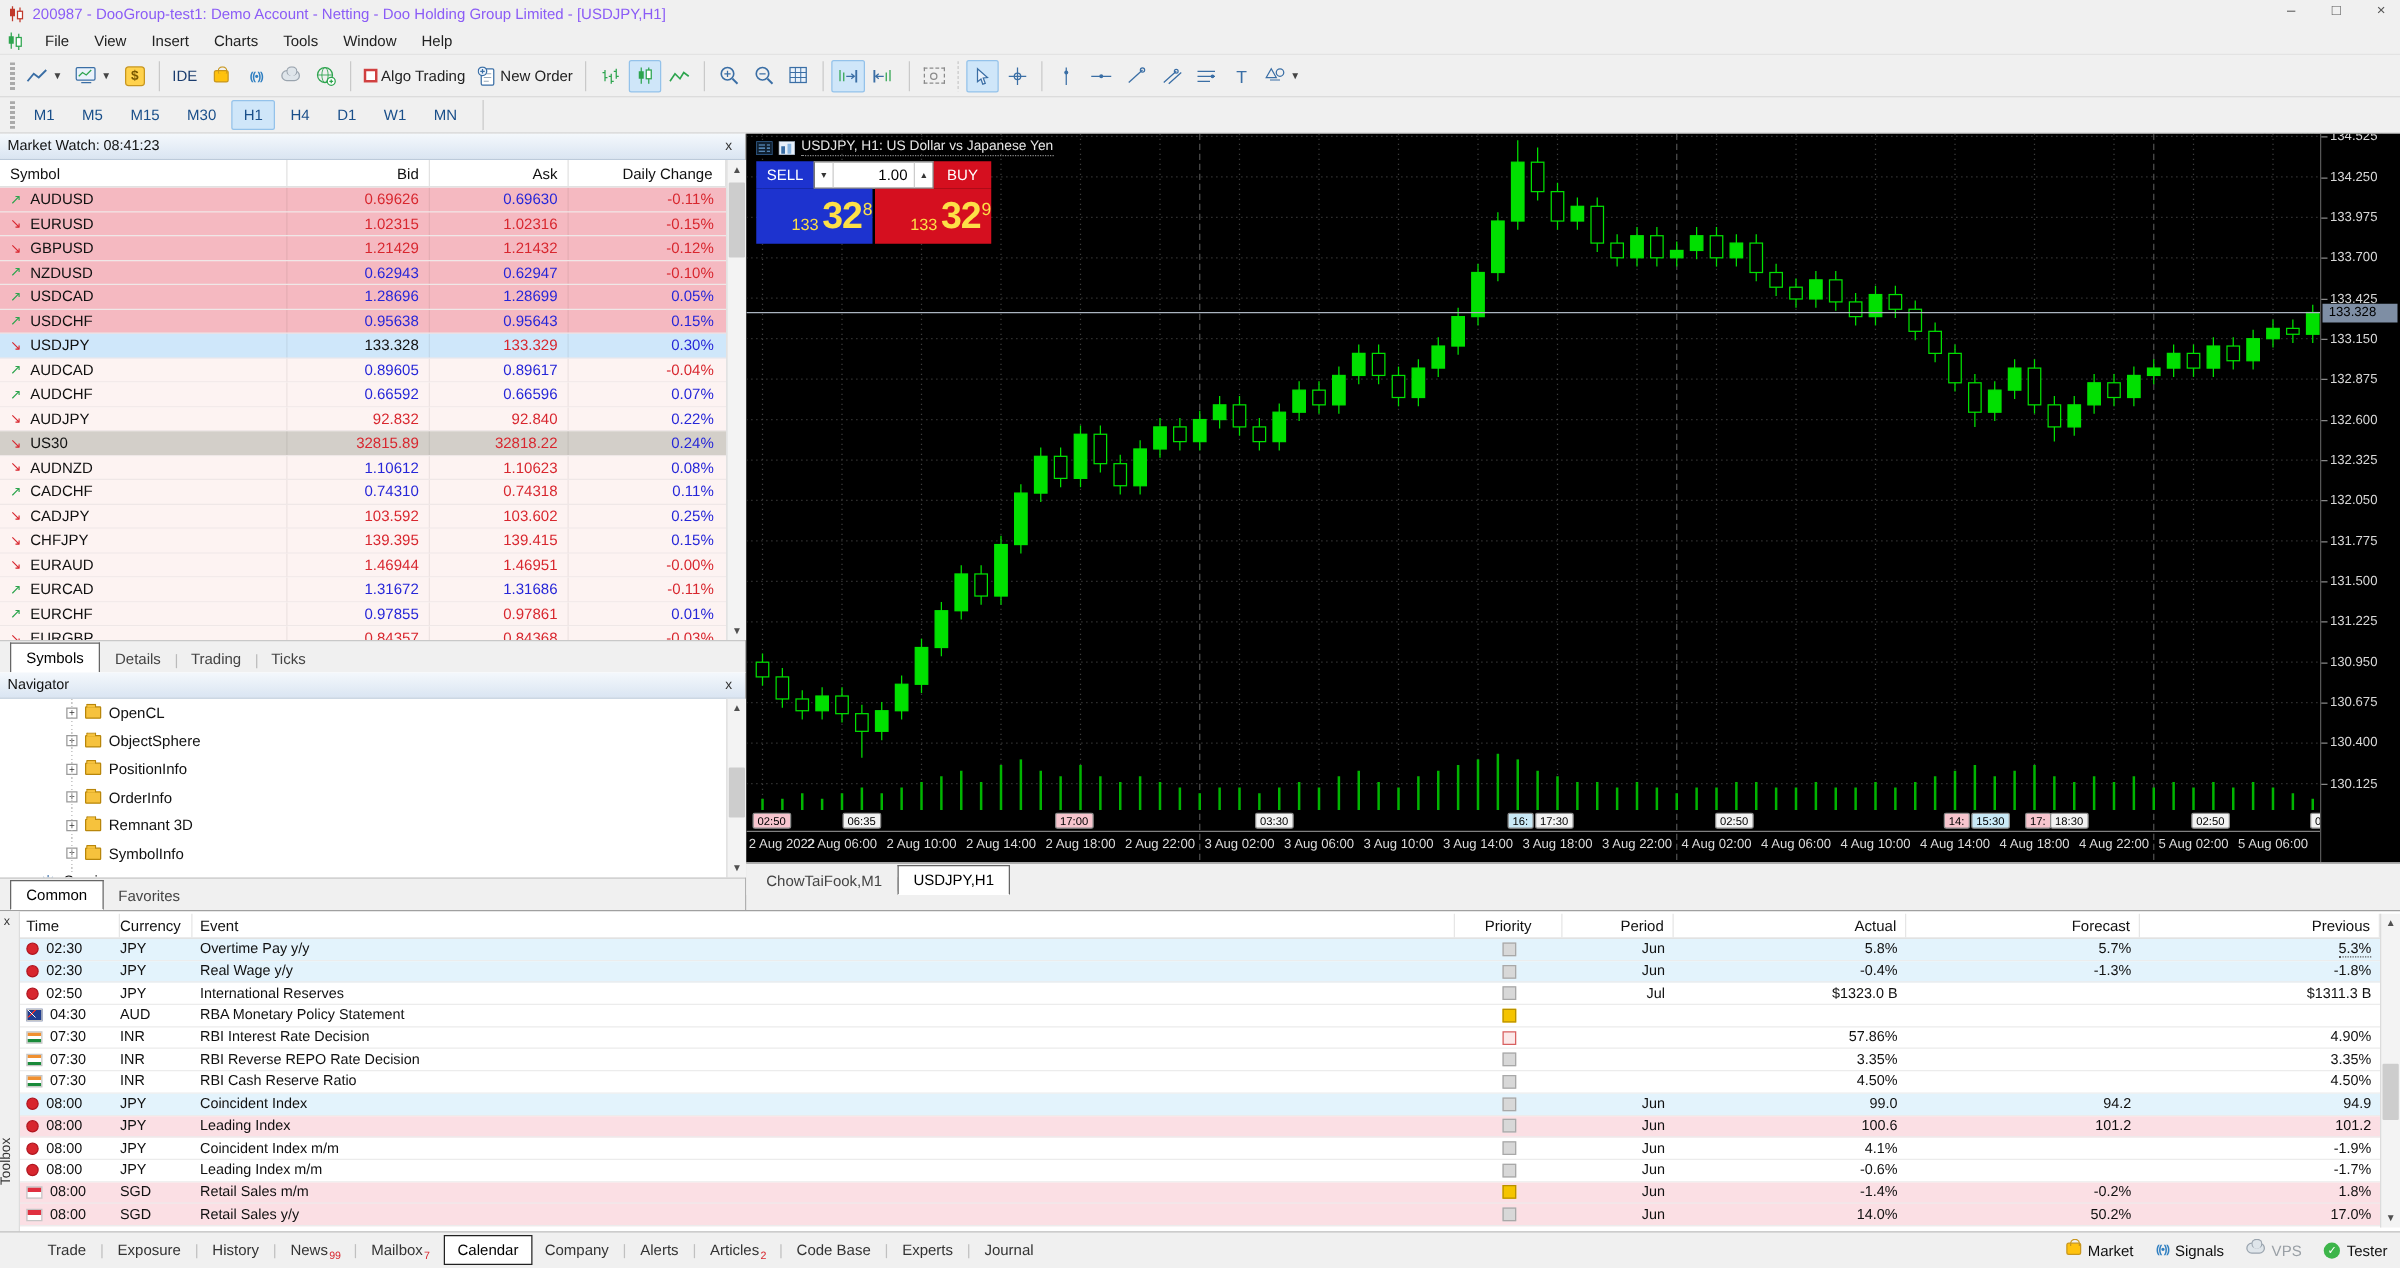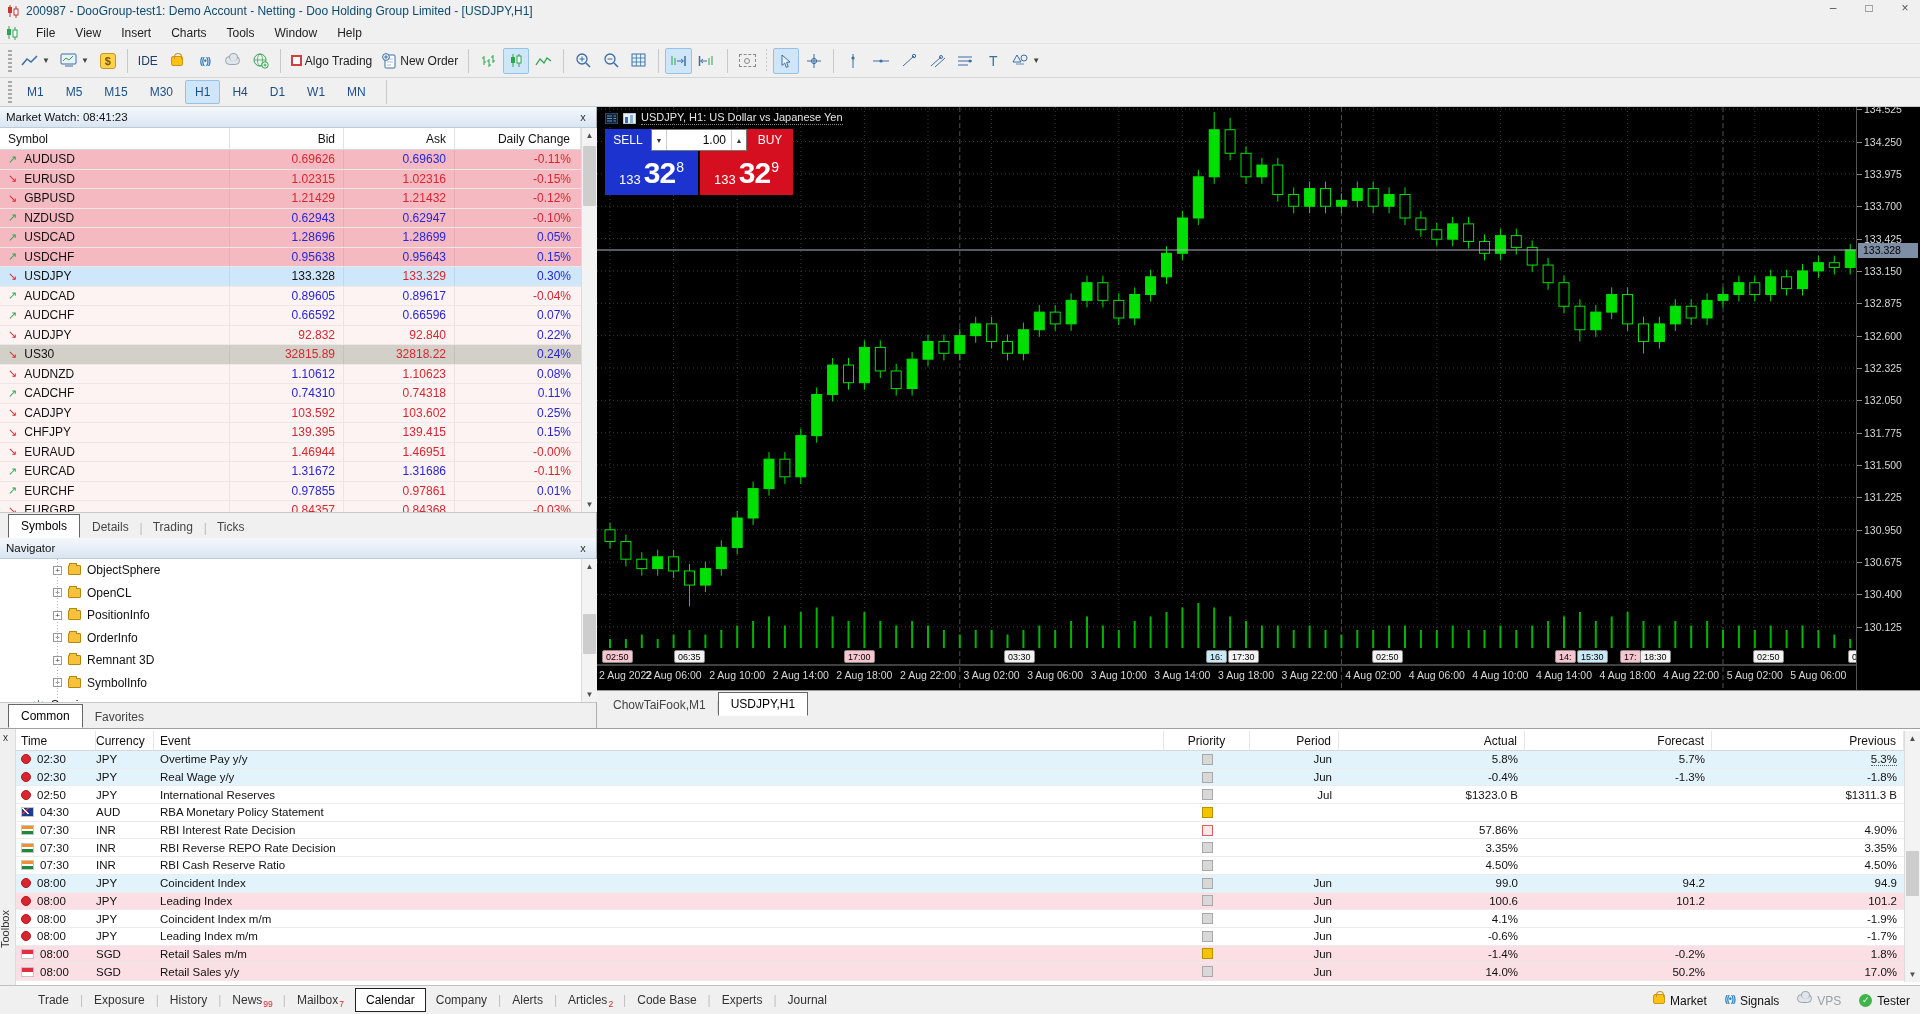--- a/index.html
+++ b/index.html
@@ -1,19 +1,19 @@
 <!DOCTYPE html>
 <html><head>
 <meta charset="utf-8">
 <style>
 *{margin:0;padding:0;box-sizing:border-box}
 html,body{width:1920px;height:1014px;overflow:hidden;font-family:"Liberation Sans",sans-serif;background:#f0f0f0;color:#111;font-size:12px}
 
 #titlebar{position:absolute;left:0;top:0;width:1920px;height:22px;background:#f0f0f0;display:flex;align-items:center;padding-left:6px}
-#titlebar .title{font-size:12px;color:#0c4a6e;margin-left:6px;white-space:nowrap}
+#titlebar .title{font-size:12px;color:#8b5cf6;margin-left:6px;white-space:nowrap}
 #wincontrols{position:absolute;right:4px;top:1px;display:flex;gap:14px;color:#555;font-size:12px}
 #wincontrols span{width:22px;text-align:center;cursor:default}
 #menubar{position:absolute;left:0;top:22px;width:1920px;height:22px;background:#f0f0f0;display:flex;align-items:center;border-bottom:1px solid #e3e3e3;padding-left:4px}
 .mi{padding:3px 10px;color:#222}
 #toolbar{position:absolute;left:0;top:44px;width:1920px;height:34px;background:#f0f0f0;border-bottom:1px solid #d5d5d5;display:flex;align-items:center;padding-left:8px}
 .tgroup{display:flex;align-items:center;gap:2px}
 .tsep{width:1px;height:24px;background:#c9c9c9;margin:0 6px}
 .tbtn{min-width:26px;height:26px;display:flex;align-items:center;justify-content:center;border:1px solid transparent;border-radius:2px;padding:0 3px;gap:3px}
 .tbtn.sel{background:#cfe6f9;border-color:#94c2ea}
 .tbtn .lbl{font-size:12px;color:#222;white-space:nowrap}
@@ -58,21 +58,21 @@
 #charttitle .t{color:#e6e6e6;font-size:11px;border-bottom:1px dotted #888;padding-bottom:1px;white-space:nowrap}
 #sellbuy{position:absolute;left:8px;top:22px;width:188px;z-index:5}
 #sbrow1{display:flex;height:22px}
 .sellbtn{width:46px;background:#1d33cf;color:#fff;display:flex;align-items:center;justify-content:center;font-size:12px}
 .buybtn{width:46px;background:#d50f1f;color:#fff;display:flex;align-items:center;justify-content:center;font-size:12px}
 .stepper{flex:1;background:#fff;border:1px solid #777;display:flex;align-items:stretch}
 .stepbtn{width:15px;display:flex;align-items:center;justify-content:center;font-size:7px;color:#333;border-right:1px solid #ccc}
 .stepbtn:last-child{border-left:1px solid #ccc;border-right:none}
 .stepval{flex:1;display:flex;align-items:center;justify-content:flex-end;padding-right:5px;font-size:12px;color:#000}
 #sbrow2{display:flex;height:44px;gap:2px;margin-top:0}
-.qhalf{width:96px;display:flex;align-items:center;justify-content:center;color:#ffffff}
+.qhalf{width:96px;display:flex;align-items:center;justify-content:flex-end;color:#fde047}
 .qhalf .sm{font-size:13px;margin-right:3px;margin-top:12px}
 .qhalf .big{font-size:30px;font-weight:bold;letter-spacing:-1px}
 .qhalf .sup{font-size:14px;margin-top:-12px;margin-left:1px}
 .qblue{background:#1d33cf}.qred{background:#d50f1f}
 #flags{position:absolute;left:0;top:543px;width:1259px;height:14px;overflow:hidden;z-index:4}
 .eflag{position:absolute;top:0;height:13px;line-height:12px;font-size:9px;color:#000;border:1px solid #8a8a8a;border-radius:2px;padding:0 3px;white-space:nowrap}
 .ef-pink{background:#f7c5ce}.ef-blue{background:#c9e9f6}.ef-white{background:#f2f2f2}
 #timelabels{position:absolute;left:0;top:562px;width:1259px;height:16px;z-index:3}
 .tlab{position:absolute;width:80px;text-align:center;color:#d8d8d8;font-size:10.5px;white-space:nowrap}
 #paxis{position:absolute;left:1259px;top:0;width:64px;height:583px;background:#000;border-left:1px solid #555}
@@ -597,26 +597,26 @@
 <div id="navpanel">
   <div class="phead">
     <span>Navigator</span>
     <span class="x">x</span>
   </div>
   <div id="navtree">
       <div class="guide"></div>
       <div class="treerow">
         <span class="expander">+</span>
         <span class="folder"></span>
-        <span class="treelabel">ObjectSphere</span>
+        <span class="treelabel">OpenCL</span>
       </div>
       <div class="treerow">
         <span class="expander">+</span>
         <span class="folder"></span>
-        <span class="treelabel">OpenCL</span>
+        <span class="treelabel">ObjectSphere</span>
       </div>
       <div class="treerow">
         <span class="expander">+</span>
         <span class="folder"></span>
         <span class="treelabel">PositionInfo</span>
       </div>
       <div class="treerow">
         <span class="expander">+</span>
         <span class="folder"></span>
         <span class="treelabel">OrderInfo</span>

